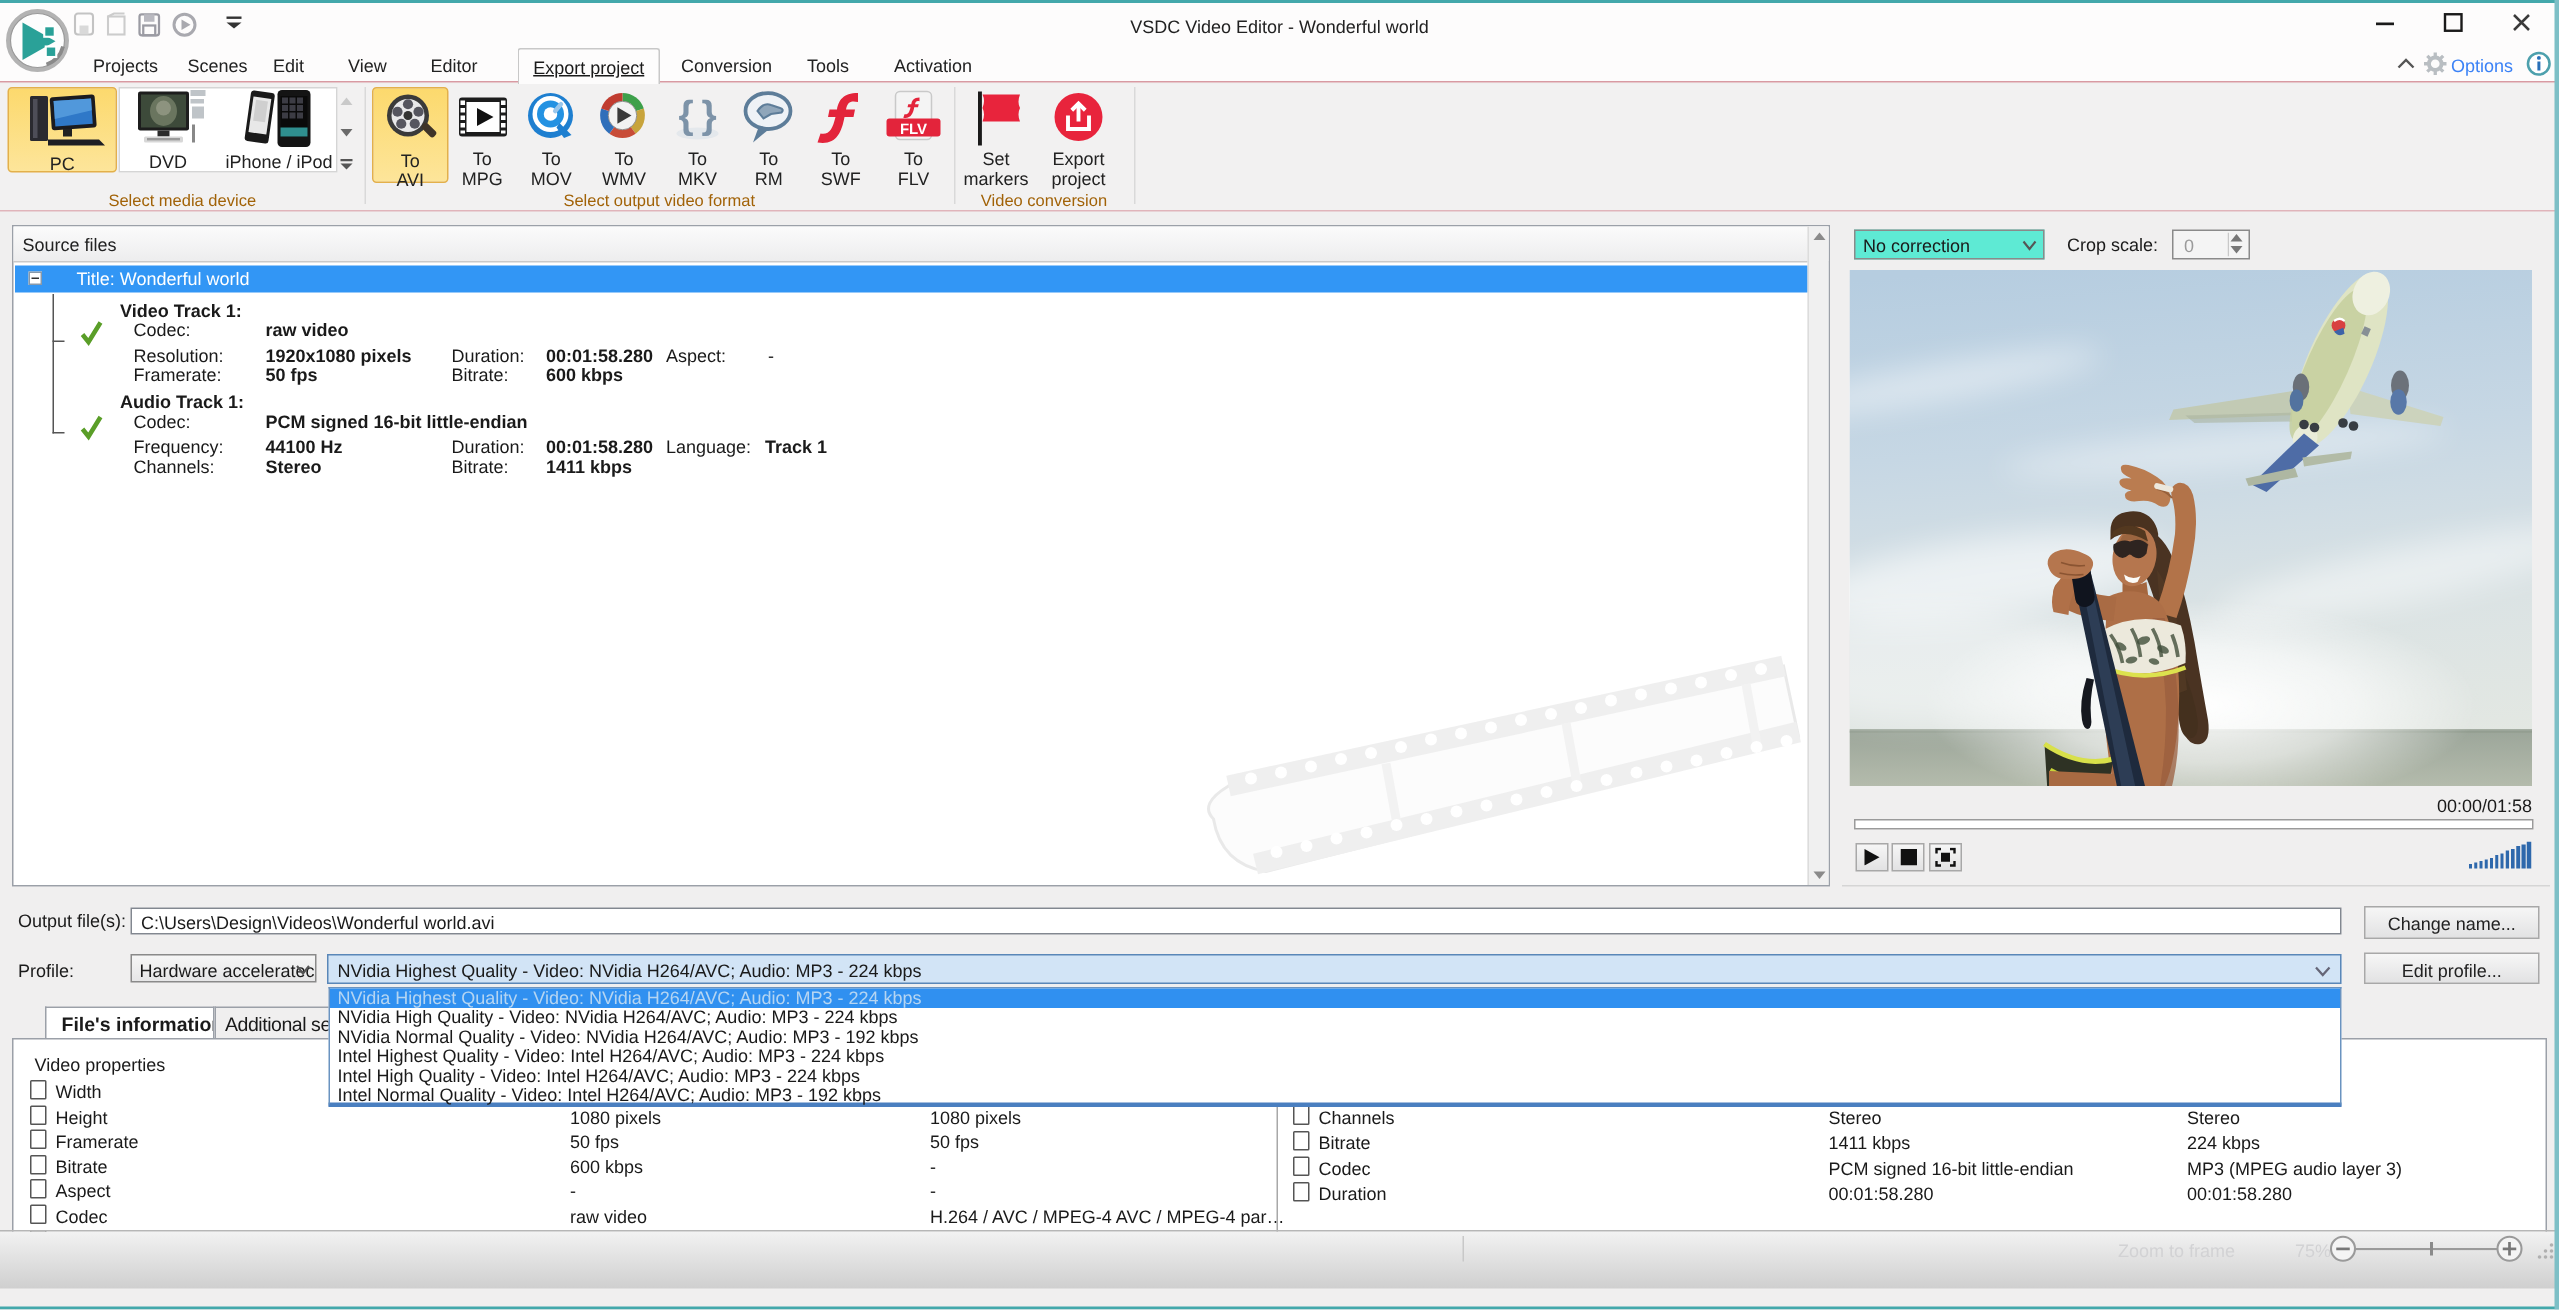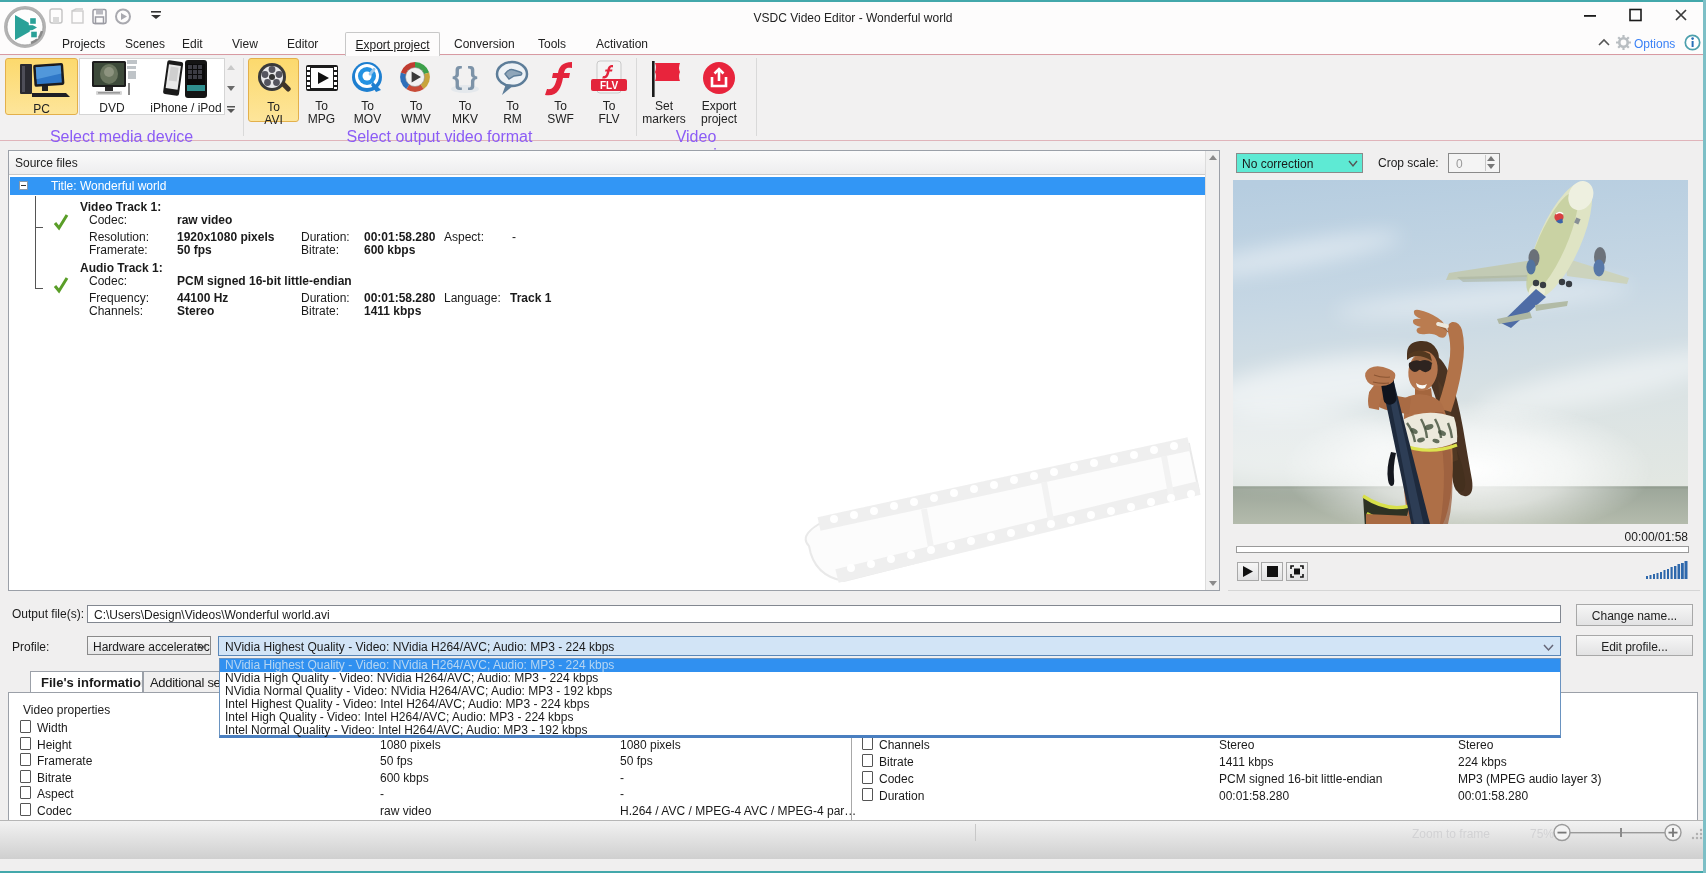--- a/index.html
+++ b/index.html
@@ -10,21 +10,21 @@
 
 #topline { left:0; top:0; width:1706px; height:2px; background:#43a8ab; }
 #titlebar { left:0; top:2px; width:1706px; height:28px; background:#fdfcfc; }
 #title { left:0; top:9px; width:1706px; text-align:center; color:#222; font-size:12px; }
 #menubar { left:0; top:30px; width:1706px; height:25px; background:#fdfcfc; border-bottom:1px solid #d89aa2; }
 .menuitem { position:absolute; top:7px; font-size:12px; color:#222; }
 #exporttab { position:absolute; left:345px; top:2px; width:95px; height:24px; background:#fdfcfc; border:1px solid #c8c8c8; border-bottom:none; border-radius:2px 2px 0 0; text-align:center; padding-top:5px;text-decoration:underline; }
 
 
 #ribbon { left:0; top:56px; width:1706px; height:85px; background:#f2f1f1; border-bottom:1px solid #e0b4ba; }
-.grouplabel { position:absolute; top:72px; width:100%; text-align:center; color:#8b5cf6; font-size:16px; }
+.grouplabel { position:absolute; top:72px; width:100%; text-align:center; color:#a16207; font-size:11px; }
 .gsep { position:absolute; top:2px; height:78px; width:1px; background:#d9d9d9; }
 .ribbtn { position:absolute; text-align:center; font-size:12px; color:#222; }
 .ribbtn .cap { position:absolute; width:100%; top:44px; line-height:13px; }
 .ylw { background:linear-gradient(#fcd96d,#fde59a); border:1px solid #e3b04b; border-radius:3px; }
 
 
 #srcpanel { left:8px; top:150px; width:1212px; height:441px; background:#fff; border:1px solid #9ba0a8; }
 #srchead { position:absolute; left:0; top:0; width:100%; height:24px; background:linear-gradient(#fbfbfb,#ededee); border-bottom:1px solid #c9c9c9; padding:5px 0 0 6px; color:#222; }
 #selrow { position:absolute; left:1px; top:26px; width:1196px; height:18px; background:#3296f5; color:#fff; }
 #srcscroll { position:absolute; right:0; top:0px; width:14px; height:100%; background:#f0f0f0; border-left:1px solid #dcdcdc; }

